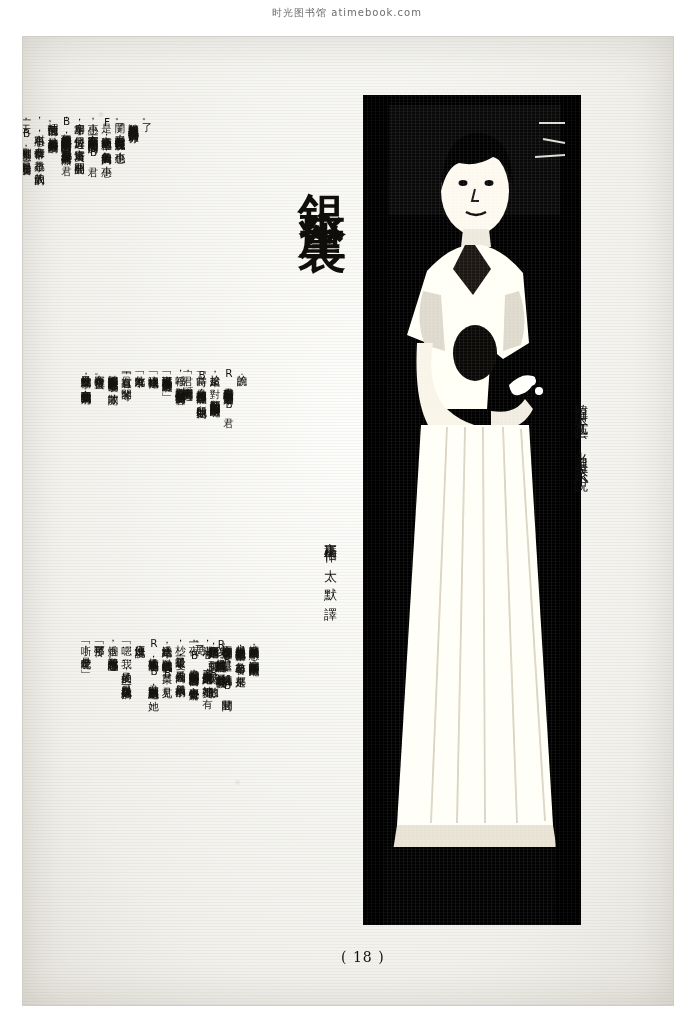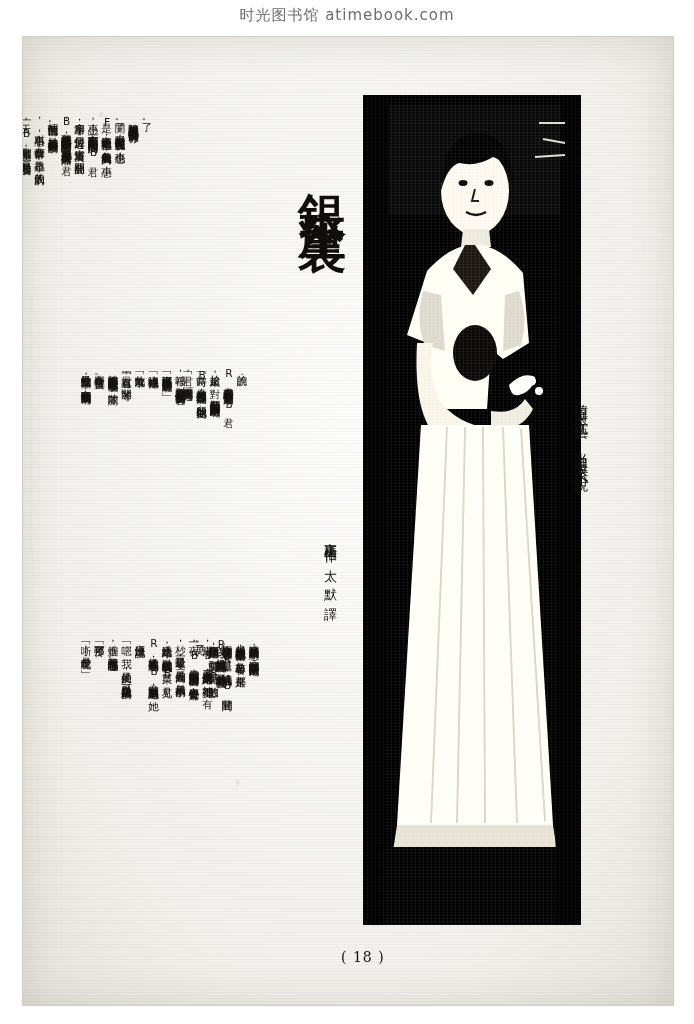--- a/index.html
+++ b/index.html
@@ -15,21 +15,21 @@
     position: relative;
   }
 
   
   .watermark {
     position: absolute;
     top: 6px;
     left: 0;
     width: 100%;
     text-align: center;
-    font-size: 15px;
+    font-size: 10px;
     color: #6c6c6c;
     letter-spacing: 1px;
     font-family: "DejaVu Sans", sans-serif;
   }
 
   
   .page {
     position: absolute;
     top: 36px;
     left: 22px;

